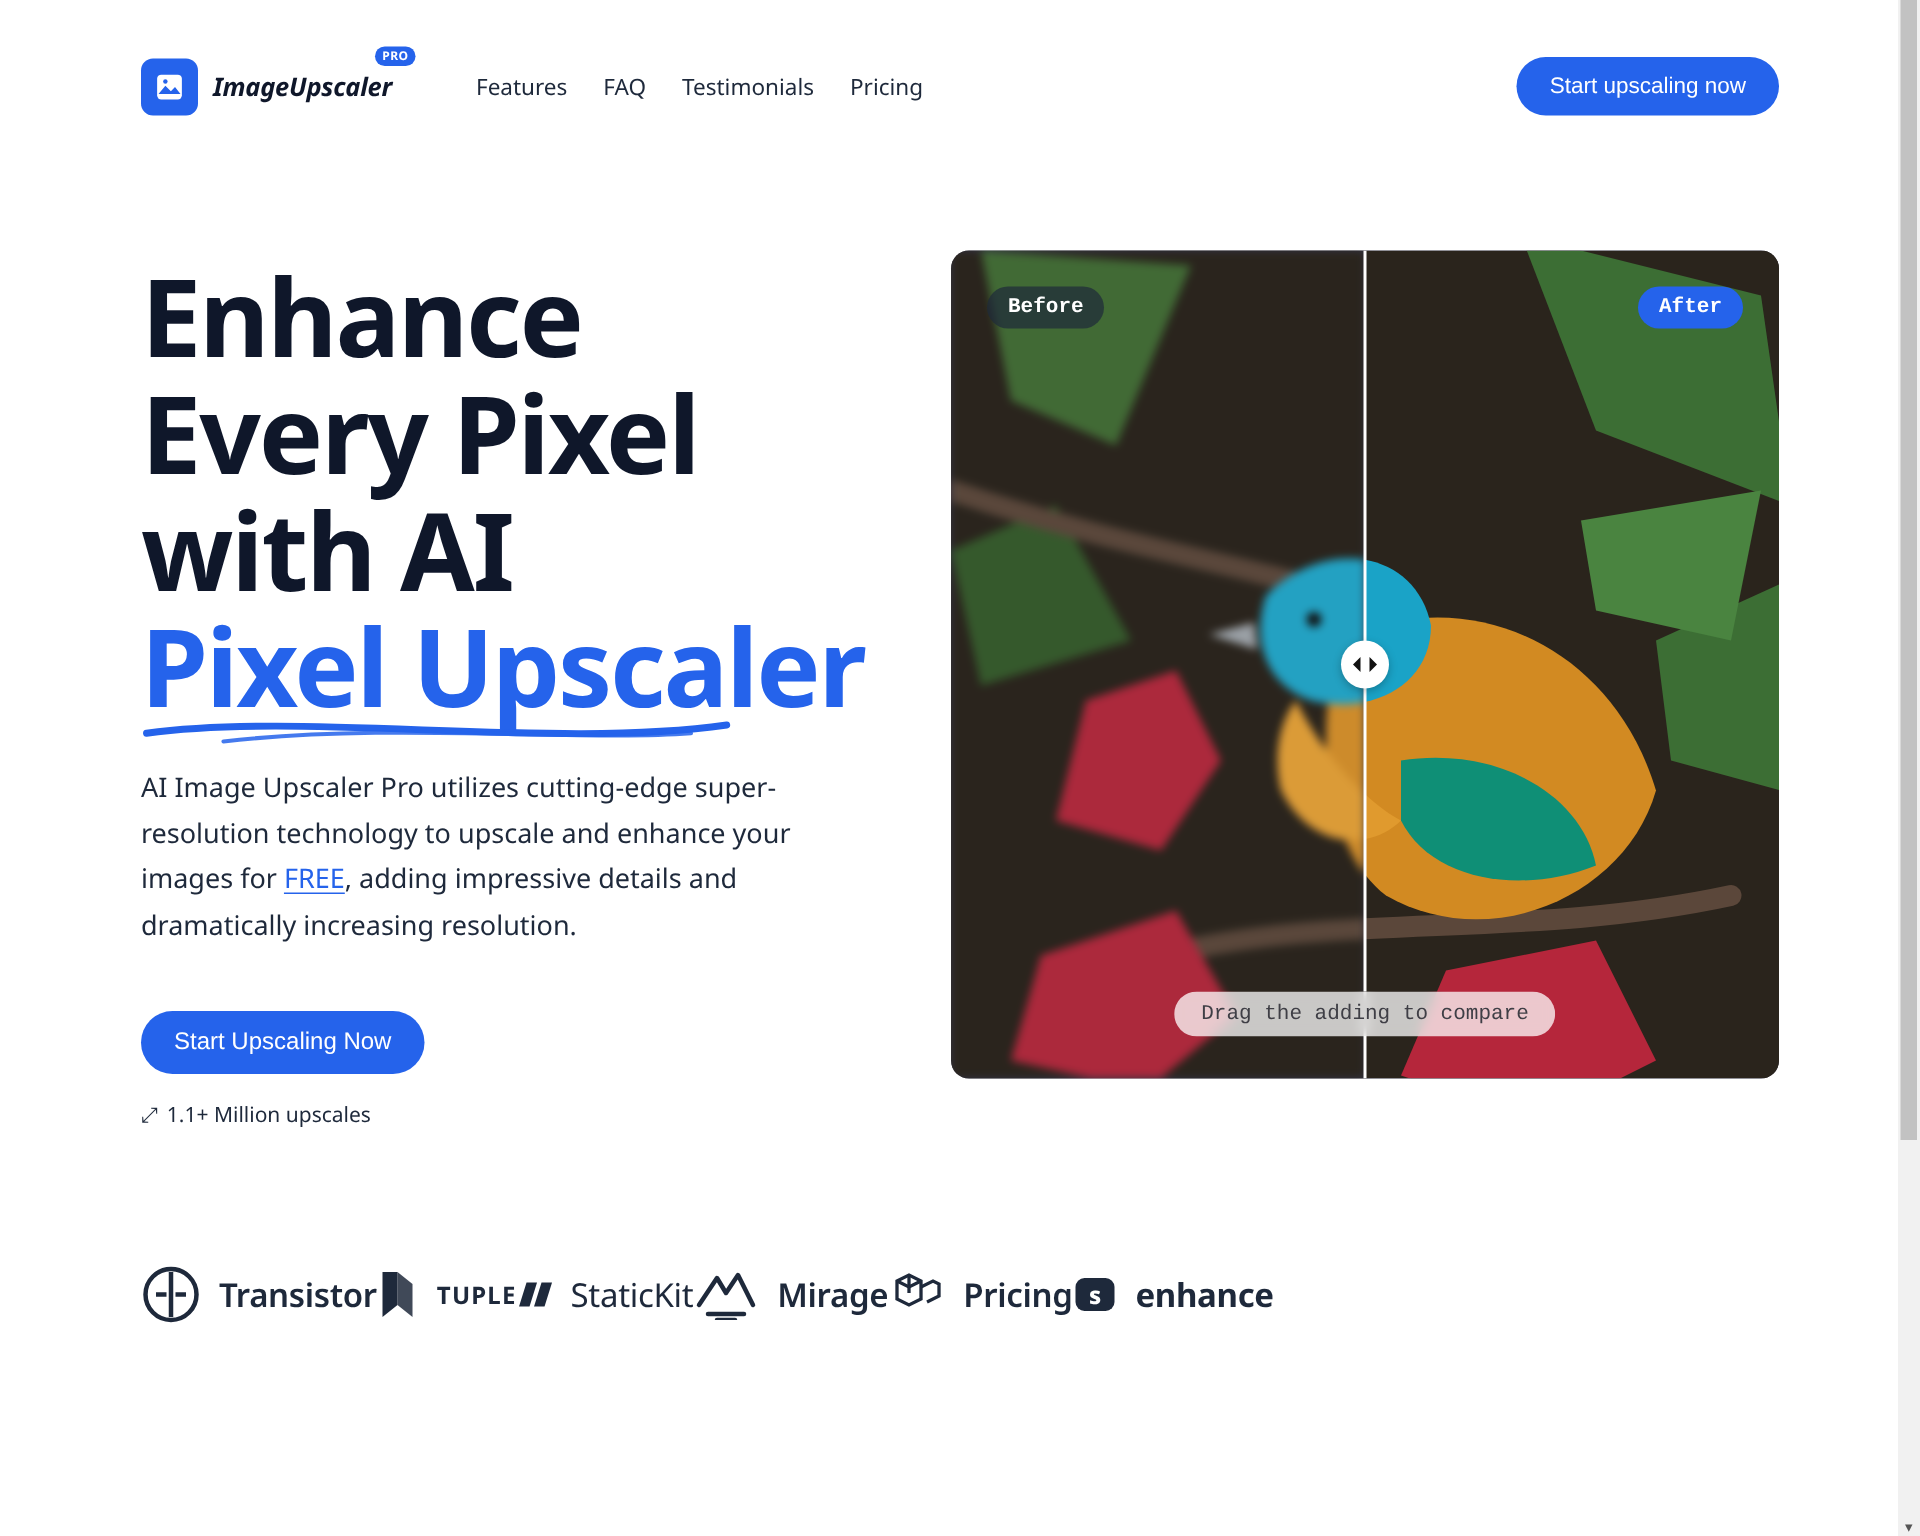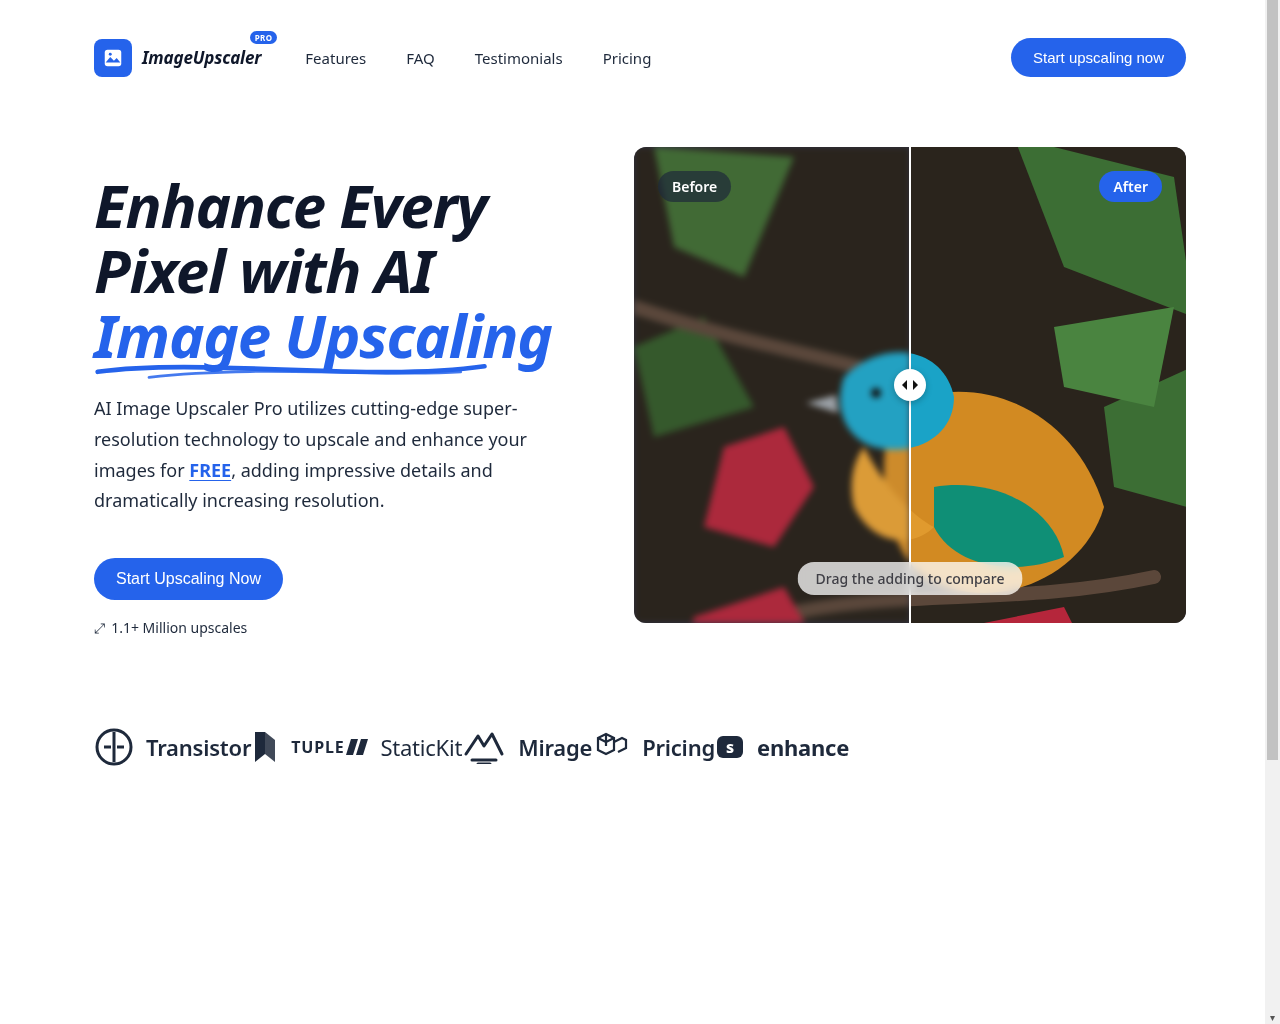--- a/index.html
+++ b/index.html
@@ -44,21 +44,21 @@
   .brand-name{
     font-weight:700;font-size:17px;letter-spacing:-0.01em;color:var(--ink-900);font-style:italic;
   }
   .pro-chip{
     position:absolute;top:-8px;right:-16px;
     background:var(--brand);color:#fff;
     font-size:8px;font-weight:700;letter-spacing:.04em;
     padding:1px 5px;border-radius:999px;
   }
   nav.primary{
-    display:flex;gap:40px;margin-left:44px;
+    display:flex;gap:24px;margin-left:56px;
   }
   nav.primary a{
     font-size:15px;color:var(--ink);
   }
   .spacer{flex:1}
   .cta-top{
     background:var(--brand);color:#fff;
     font-size:15px;font-weight:500;
     padding:11px 22px;border-radius:999px;
     display:inline-flex;align-items:center;
@@ -68,58 +68,58 @@
   
   .hero{
     display:grid;
     grid-template-columns: 1fr 552px;
     gap:48px;
     margin-top:56px;
     align-items:center;
   }
   .hero-left{padding-top:40px}
   .headline{
-    font-size:60px;
+    font-size:72px;
     line-height:1.08;
     font-weight:700;
     letter-spacing:-0.02em;
     color:var(--ink-900);
     margin:0;
-    font-style:italic;
   }
   .headline .accent{
     color:var(--brand);position:relative;display:inline-block;
   }
   .headline .accent .squiggle{
     position:absolute;left:0;right:-6px;bottom:-14px;height:22px;
     pointer-events:none;
   }
   .sub{
     font-size:18px;line-height:1.7;color:var(--ink);
     margin-top:26px;max-width:560px;
   }
   .sub .free{
-    color:var(--brand);text-decoration:underline;text-underline-offset:3px;font-weight:700;
+    color:var(--brand);text-decoration:underline;text-underline-offset:3px;font-weight:400;
   }
   .cta-row{margin-top:42px}
   .cta-main{
     background:var(--brand);color:#fff;border:none;
     font-size:16px;font-weight:500;
     padding:12px 22px;border-radius:999px;cursor:pointer;
   }
   .stat{
     margin-top:18px;font-size:14px;color:var(--ink);
     display:flex;align-items:center;gap:6px;
   }
 
   
   .compare{
-    width:552px;height:476px;
+    width:552px;height:552px;
     border-radius:12px;overflow:hidden;position:relative;
     background:#334;
+    font-family:Liberation Mono, monospace;
   }
   .panes{position:absolute;inset:0;display:flex}
   .pane{flex:1;position:relative;overflow:hidden}
   .pane.before{filter:blur(3px) saturate(.92)}
   .pane svg{position:absolute;top:0;left:0}
   
   .pane.after svg{left:-276px}
 
   .divider{
     position:absolute;left:50%;top:0;bottom:0;width:2px;background:#fff;transform:translateX(-1px);
@@ -206,21 +206,21 @@
 
     <button class="cta-top">Start upscaling now</button>
   </header>
 
   <section class="hero">
 
     <div class="hero-left">
       <h1 class="headline">
         <span>Enhance Every Pixel with AI</span><br>
         <span class="accent">
-          <span>Image Upscaling</span>
+          <span>Pixel Upscaler</span>
           <svg class="squiggle" viewBox="0 0 430 24" preserveAspectRatio="none">
             <path d="M4 14 C 120 -2, 300 26, 426 8" fill="none" stroke="#2563eb" stroke-width="5" stroke-linecap="round"></path>
             <path d="M60 20 C 180 6, 320 20, 400 14" fill="none" stroke="#2563eb" stroke-width="3" stroke-linecap="round" opacity=".85"></path>
           </svg>
         </span>
       </h1>
 
       <p class="sub">
         <span>AI Image Upscaler Pro utilizes cutting-edge super-resolution technology to upscale and enhance your images for </span>
         <a class="free" href="#">FREE</a><span>, adding impressive details and dramatically increasing resolution.</span>

